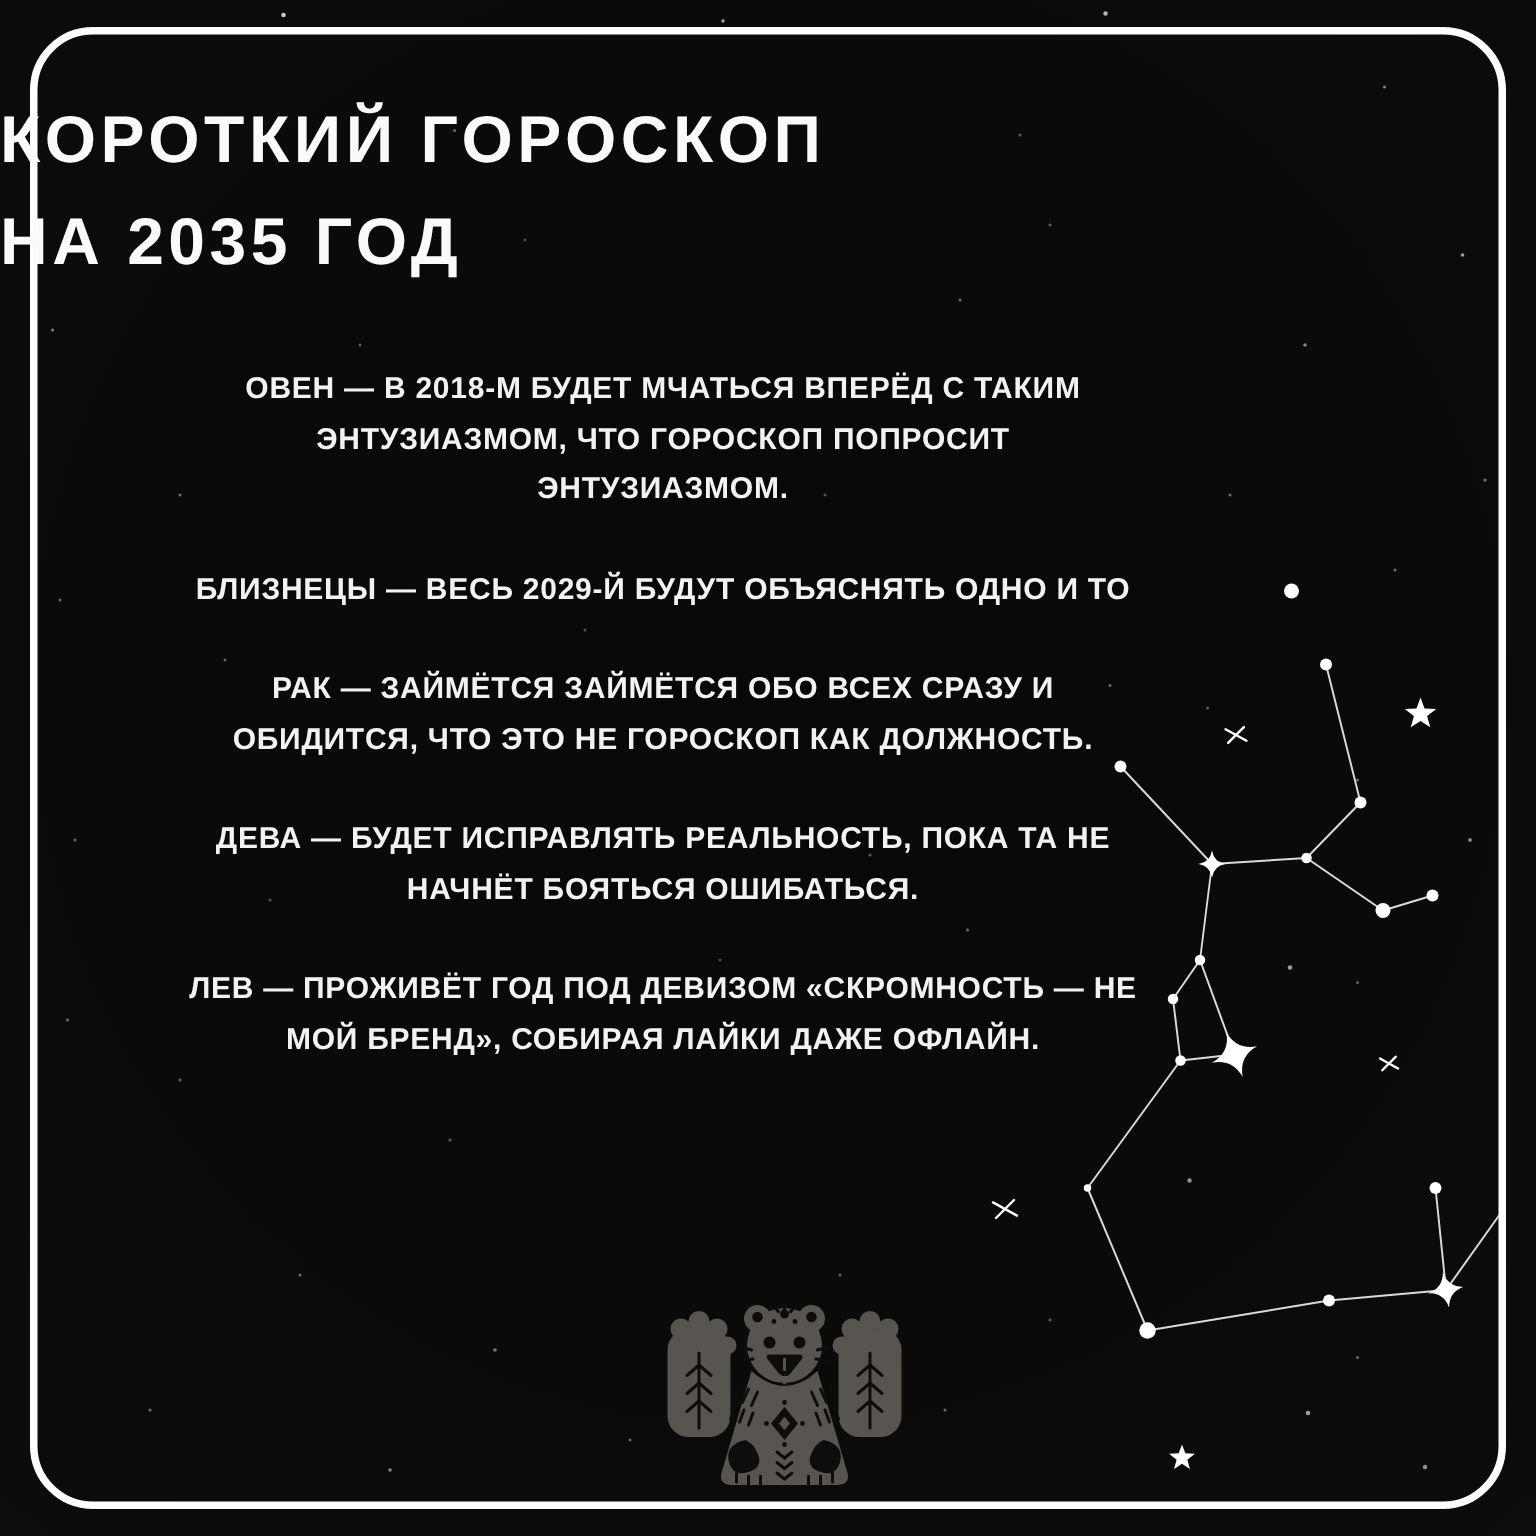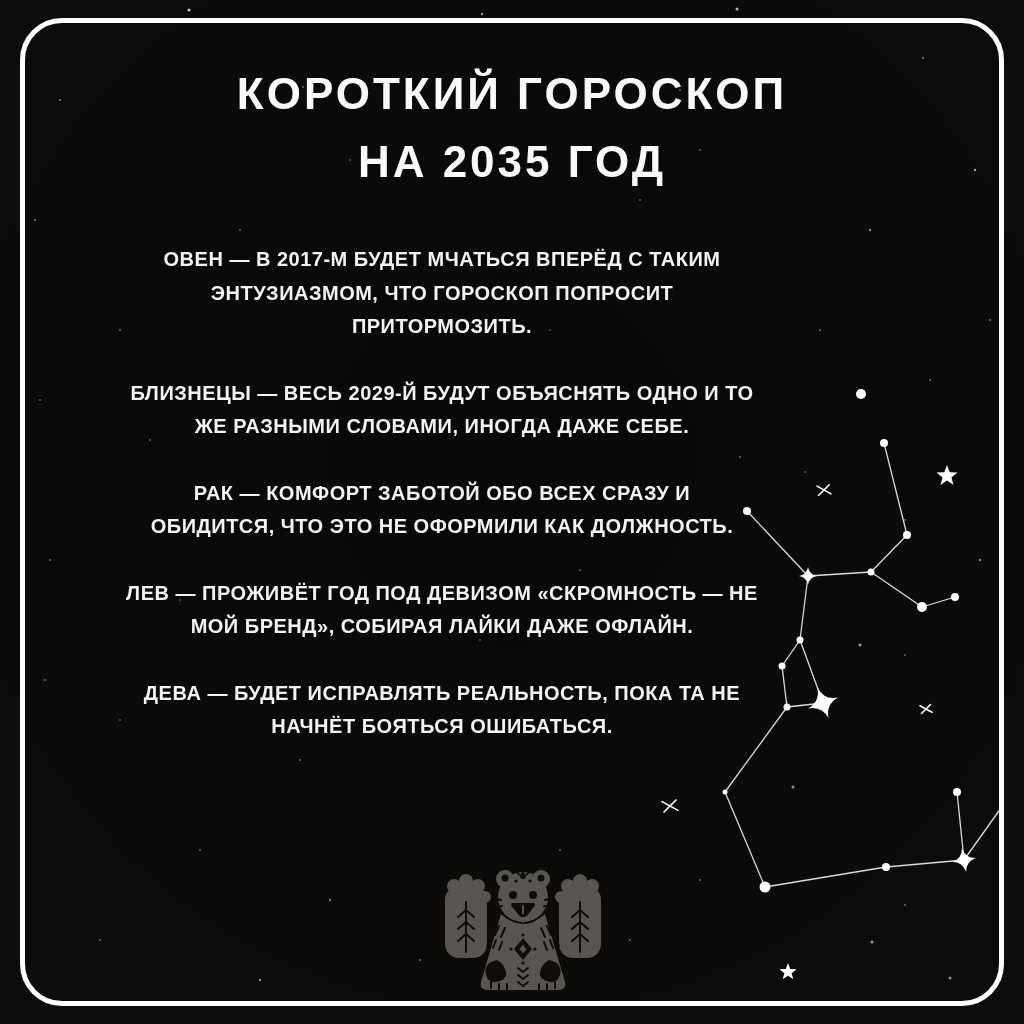--- a/index.html
+++ b/index.html
@@ -8,21 +8,21 @@
     background:radial-gradient(130% 130% at 50% 45%, #080807 0%, #0d0c0b 55%, #221f1d 100%);
     font-family:"Liberation Sans","DejaVu Sans",sans-serif;
   }
   .frame{
     position:absolute;left:20px;top:18px;right:20px;bottom:18px;
     border:5px solid #ffffff;border-radius:42px;pointer-events:none;
   }
   svg.layer{position:absolute;left:0;top:0;pointer-events:none;}
   .title{
     position:absolute;left:0;right:0;top:60px;
-    text-align:center;color:#fafafa;font-weight:700;
+    text-align:left;color:#fafafa;font-weight:700;
     font-size:44px;line-height:68px;letter-spacing:3px;
   }
   .paragraphs{
     position:absolute;left:42px;width:800px;top:243px;
     text-align:center;color:#f3f2f1;font-weight:700;
     font-size:20px;line-height:33.5px;letter-spacing:0.5px;
   }
   .para{margin:0 0 33px 0;}
   .emblem{position:absolute;left:441px;top:864px;width:164px;height:132px;}
 </style>
@@ -124,39 +124,38 @@
 
 <div class="frame"></div>
 
 <div class="title">
     <div>КОРОТКИЙ ГОРОСКОП</div>
     <div>НА 2035 ГОД</div>
   </div>
 
 <div class="paragraphs">
   <div class="para">
-      <div>ОВЕН — В 2017-М БУДЕТ МЧАТЬСЯ ВПЕРЁД С ТАКИМ</div>
+      <div>ОВЕН — В 2018-М БУДЕТ МЧАТЬСЯ ВПЕРЁД С ТАКИМ</div>
       <div>ЭНТУЗИАЗМОМ, ЧТО ГОРОСКОП ПОПРОСИТ</div>
-      <div>ПРИТОРМОЗИТЬ.</div>
+      <div>ЭНТУЗИАЗМОМ.</div>
     </div>
   <div class="para">
       <div>БЛИЗНЕЦЫ — ВЕСЬ 2029-Й БУДУТ ОБЪЯСНЯТЬ ОДНО И ТО</div>
-      <div>ЖЕ РАЗНЫМИ СЛОВАМИ, ИНОГДА ДАЖЕ СЕБЕ.</div>
-    </div>
-  <div class="para">
-      <div>РАК — КОМФОРТ ЗАБОТОЙ ОБО ВСЕХ СРАЗУ И</div>
-      <div>ОБИДИТСЯ, ЧТО ЭТО НЕ ОФОРМИЛИ КАК ДОЛЖНОСТЬ.</div>
+    </div>
+  <div class="para">
+      <div>РАК — ЗАЙМЁТСЯ ЗАЙМЁТСЯ ОБО ВСЕХ СРАЗУ И</div>
+      <div>ОБИДИТСЯ, ЧТО ЭТО НЕ ГОРОСКОП КАК ДОЛЖНОСТЬ.</div>
+    </div>
+  <div class="para">
+      <div>ДЕВА — БУДЕТ ИСПРАВЛЯТЬ РЕАЛЬНОСТЬ, ПОКА ТА НЕ</div>
+      <div>НАЧНЁТ БОЯТЬСЯ ОШИБАТЬСЯ.</div>
     </div>
   <div class="para">
       <div>ЛЕВ — ПРОЖИВЁТ ГОД ПОД ДЕВИЗОМ «СКРОМНОСТЬ — НЕ</div>
       <div>МОЙ БРЕНД», СОБИРАЯ ЛАЙКИ ДАЖЕ ОФЛАЙН.</div>
-    </div>
-  <div class="para">
-      <div>ДЕВА — БУДЕТ ИСПРАВЛЯТЬ РЕАЛЬНОСТЬ, ПОКА ТА НЕ</div>
-      <div>НАЧНЁТ БОЯТЬСЯ ОШИБАТЬСЯ.</div>
     </div>
 </div>
 
 <svg class="emblem" viewBox="0 0 164 132">
   <g fill="#585450">
 
     <g>
       <rect x="4" y="22" width="42" height="72" rx="14"></rect>
       <circle cx="13" cy="22" r="7"></circle>
         <circle cx="25" cy="17" r="7"></circle>

